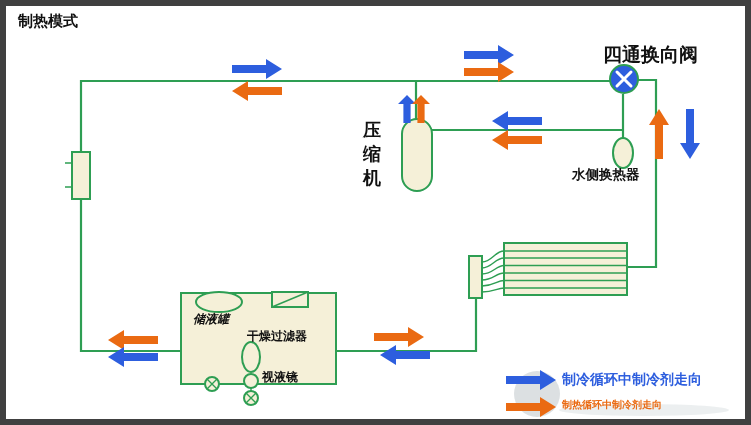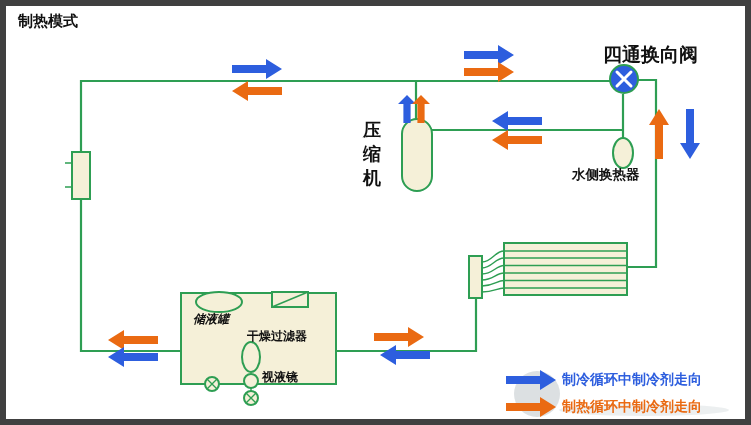--- a/index.html
+++ b/index.html
@@ -27,21 +27,21 @@
   svg .wm2{fill:#aab4bb;opacity:.22;}
   .label{position:absolute;color:var(--text);white-space:nowrap;z-index:2;}
   .v{white-space:normal;width:22px;word-break:break-all;text-align:center;
      font-weight:700;font-size:18px;line-height:26px;}
   .v.small{line-height:24px;}
   .t-title{font-size:15px;font-weight:700;}
   .t-big{font-size:16px;font-weight:700;}
   .t-mid{font-size:13.5px;font-weight:600;}
   .t-sm{font-size:12px;font-weight:600;}
   .legend-blue{color:var(--blue);font-size:14px;font-weight:700;}
-  .legend-orange{color:var(--orange);font-size:14px;font-weight:700;}
+  .legend-orange{color:var(--orange);font-size:10px;font-weight:700;}
 </style>
 </head>
 <body>
 
 <div class="stage">
 
   <svg width="751" height="425" viewBox="0 0 751 425">
     <defs>
       <path id="arr" d="M0,-4 L34,-4 L34,-10 L50,0 L34,10 L34,4 L0,4 Z"></path>
     </defs>

